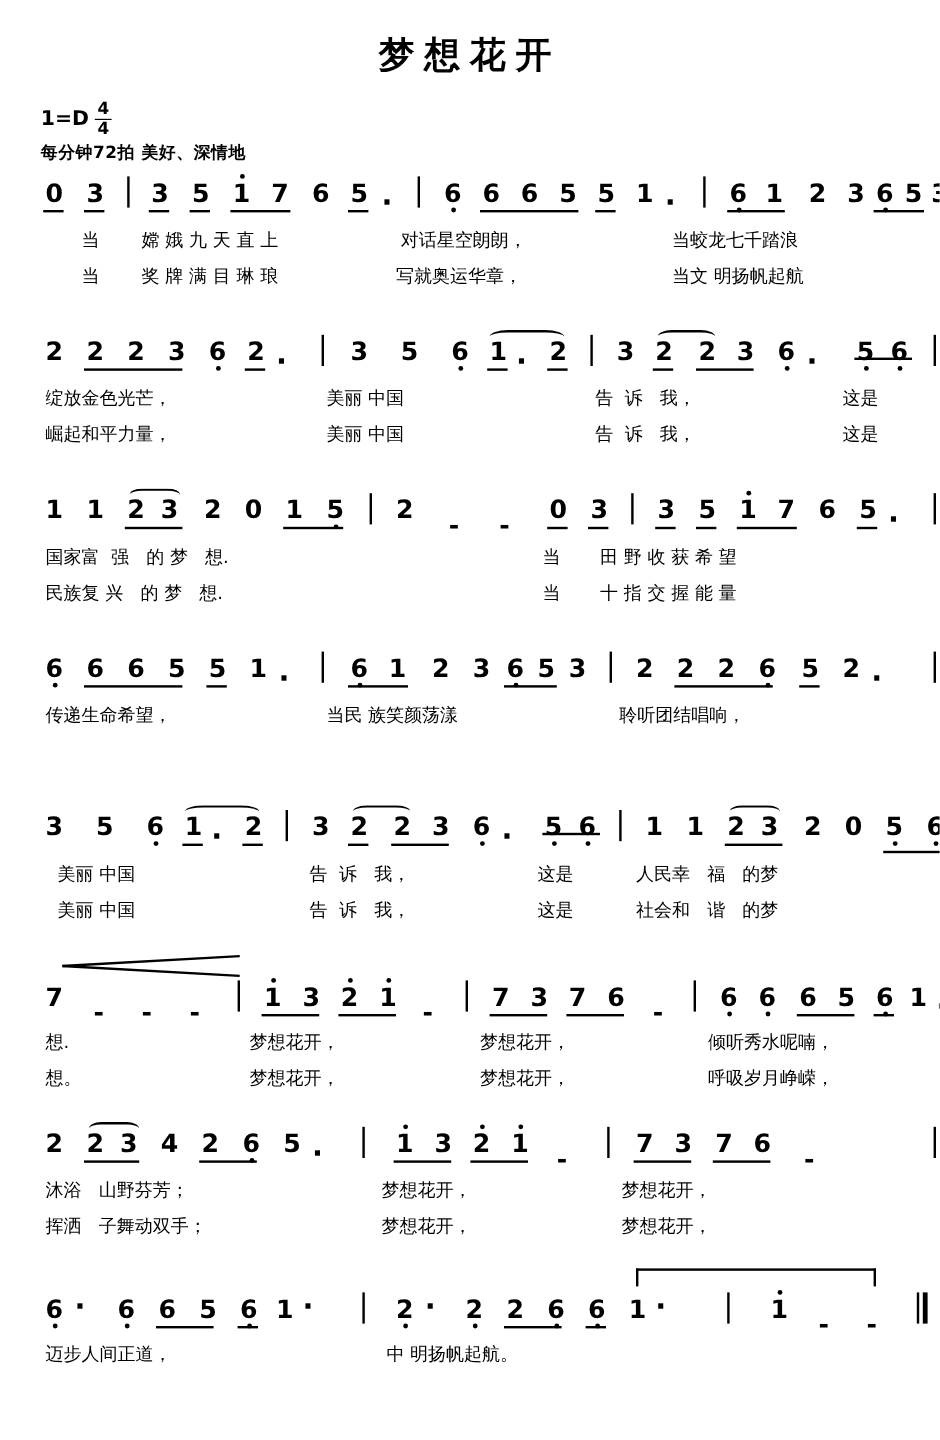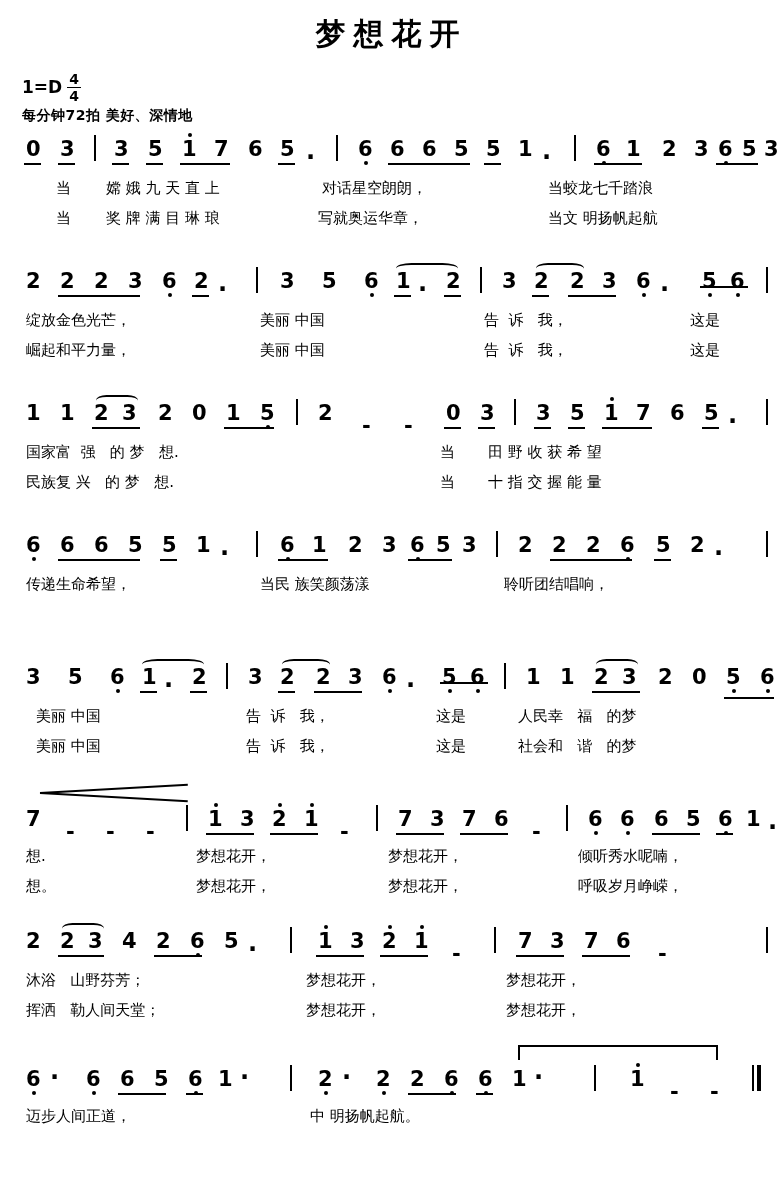--- a/index.html
+++ b/index.html
@@ -13,21 +13,21 @@
     font-family: "Liberation Serif", serif;
     color: #000;
     position: relative;
     overflow: hidden;
   }
   .sheet {
     position: relative;
     width: 783px;
     height: 1200px;
     box-sizing: border-box;
-    padding: 0;
+    padding: 12px;
   }
 
   
   .title {
     text-align: center;
     font-family: "DejaVu Sans", sans-serif;
     font-weight: bold;
     font-size: 30px;
     letter-spacing: 8px;
     padding-top: 14px;
@@ -580,21 +580,21 @@
       <span class="ul" style="left:564px; top:34px; width:48px;"></span>
       <span class="dash" style="left:640px;">-</span>
       <span class="bar" style="left:748px;"></span>
     </div>
     <div class="lyric-line">
       <span class="ly" style="left:8px;">沐浴   山野芬芳；</span>
       <span class="ly" style="left:288px;">梦想花开，</span>
       <span class="ly" style="left:488px;">梦想花开，</span>
     </div>
     <div class="lyric-line">
-      <span class="ly" style="left:8px;">挥洒   勒人间天堂；</span>
+      <span class="ly" style="left:8px;">挥洒   子舞动双手；</span>
       <span class="ly" style="left:288px;">梦想花开，</span>
       <span class="ly" style="left:488px;">梦想花开，</span>
     </div>
   </div>
 
   <div class="system" style="height:110px;">
     <div class="notes-line" style="height:50px;">
       <span class="ending" style="left:500px; top:-8px; width:196px;"></span>
       <span class="n" style="left:8px; top:16px;">6</span>
       <span class="dotdn" style="left:14px; top:38px;"></span>

